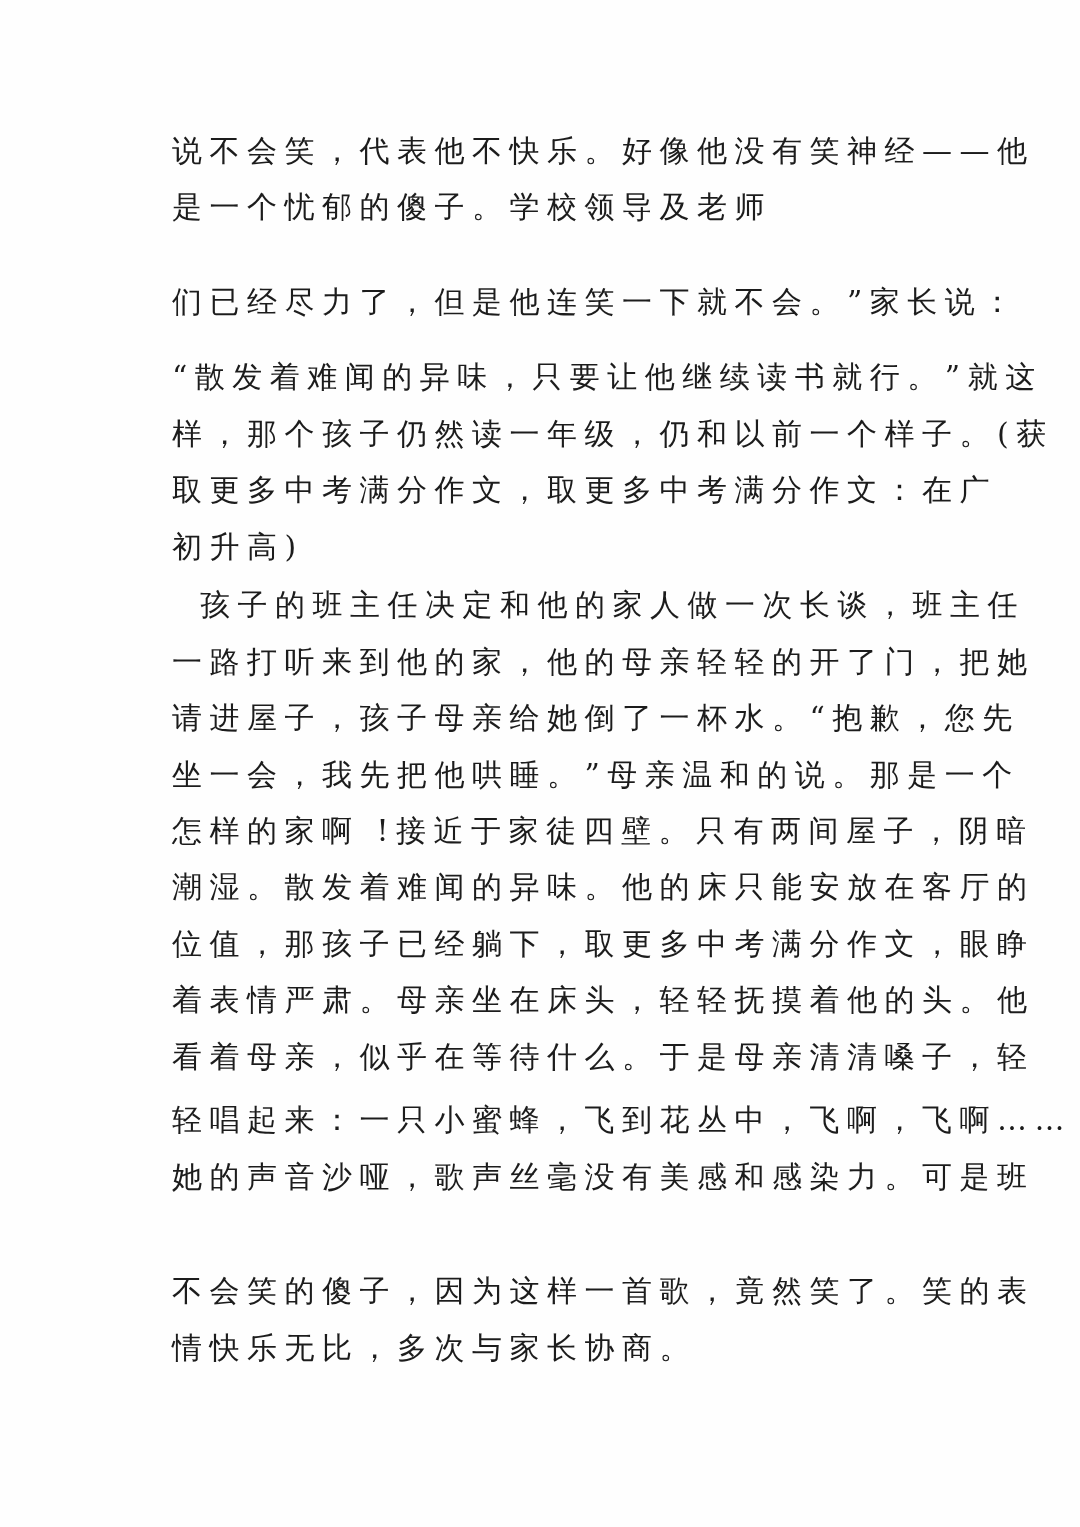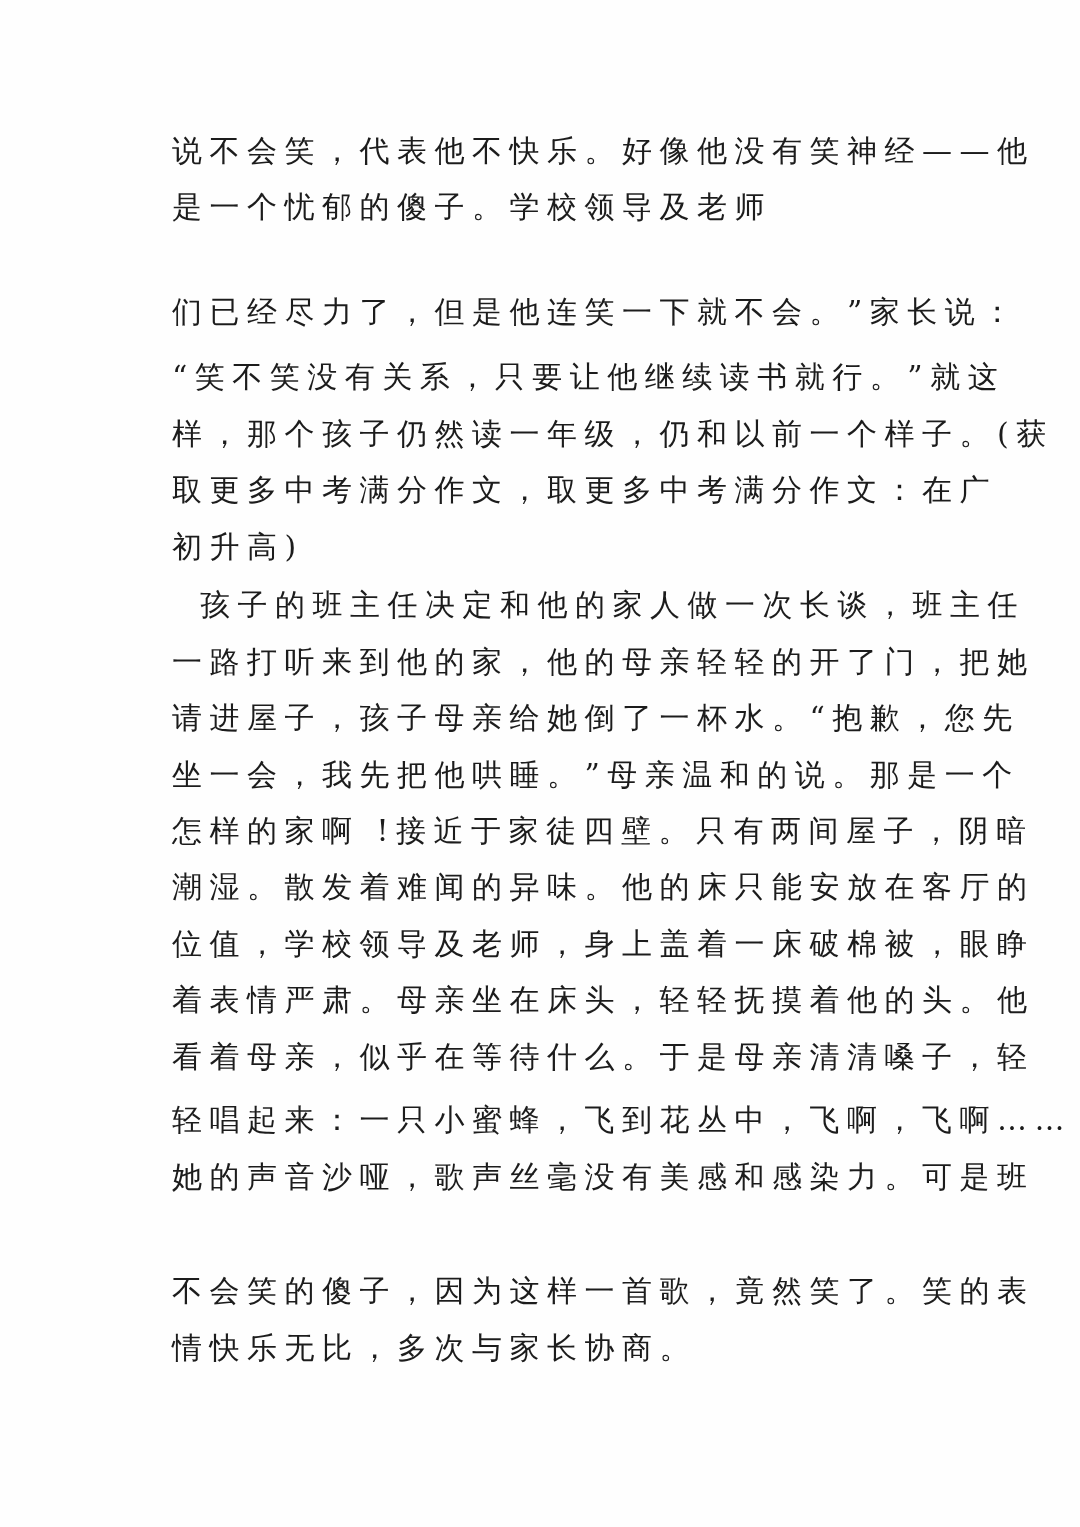--- a/index.html
+++ b/index.html
@@ -34,31 +34,31 @@
       color: #1c1c1c;
     }
     .line.indent { left: 200px; }
   </style>
 </head>
 <body>
 
 <div class="page">
   <div class="line" style="top:131px">说不会笑，代表他不快乐。好像他没有笑神经——他</div>
   <div class="line" style="top:187px">是一个忧郁的傻子。学校领导及老师</div>
-  <div class="line" style="top:292px">们已经尽力了，但是他连笑一下就不会。”家长说：</div>
-  <div class="line" style="top:357px">“笑不笑没有关系，只要让他继续读书就行。”就这</div>
+  <div class="line" style="top:282px">们已经尽力了，但是他连笑一下就不会。”家长说：</div>
+  <div class="line" style="top:357px">“散发着难闻的异味，只要让他继续读书就行。”就这</div>
   <div class="line" style="top:414px">样，那个孩子仍然读一年级，仍和以前一个样子。(获</div>
   <div class="line" style="top:470px">取更多中考满分作文，取更多中考满分作文：在广</div>
   <div class="line" style="top:527px">初升高)</div>
   <div class="line indent" style="top:585px">孩子的班主任决定和他的家人做一次长谈，班主任</div>
   <div class="line" style="top:642px">一路打听来到他的家，他的母亲轻轻的开了门，把她</div>
   <div class="line" style="top:698px">请进屋子，孩子母亲给她倒了一杯水。“抱歉，您先</div>
   <div class="line" style="top:755px">坐一会，我先把他哄睡。”母亲温和的说。那是一个</div>
   <div class="line" style="top:811px">怎样的家啊 !接近于家徒四壁。只有两间屋子，阴暗</div>
   <div class="line" style="top:867px">潮湿。散发着难闻的异味。他的床只能安放在客厅的</div>
-  <div class="line" style="top:924px">位值，学校领导及老师，身上盖着一床破棉被，眼睁</div>
+  <div class="line" style="top:924px">位值，那孩子已经躺下，取更多中考满分作文，眼睁</div>
   <div class="line" style="top:980px">着表情严肃。母亲坐在床头，轻轻抚摸着他的头。他</div>
   <div class="line" style="top:1037px">看着母亲，似乎在等待什么。于是母亲清清嗓子，轻</div>
   <div class="line" style="top:1100px">轻唱起来：一只小蜜蜂，飞到花丛中，飞啊，飞啊……</div>
   <div class="line" style="top:1157px">她的声音沙哑，歌声丝毫没有美感和感染力。可是班</div>
   <div class="line" style="top:1271px">不会笑的傻子，因为这样一首歌，竟然笑了。笑的表</div>
   <div class="line" style="top:1328px">情快乐无比，多次与家长协商。</div>
 </div>
 
 </body></html>

